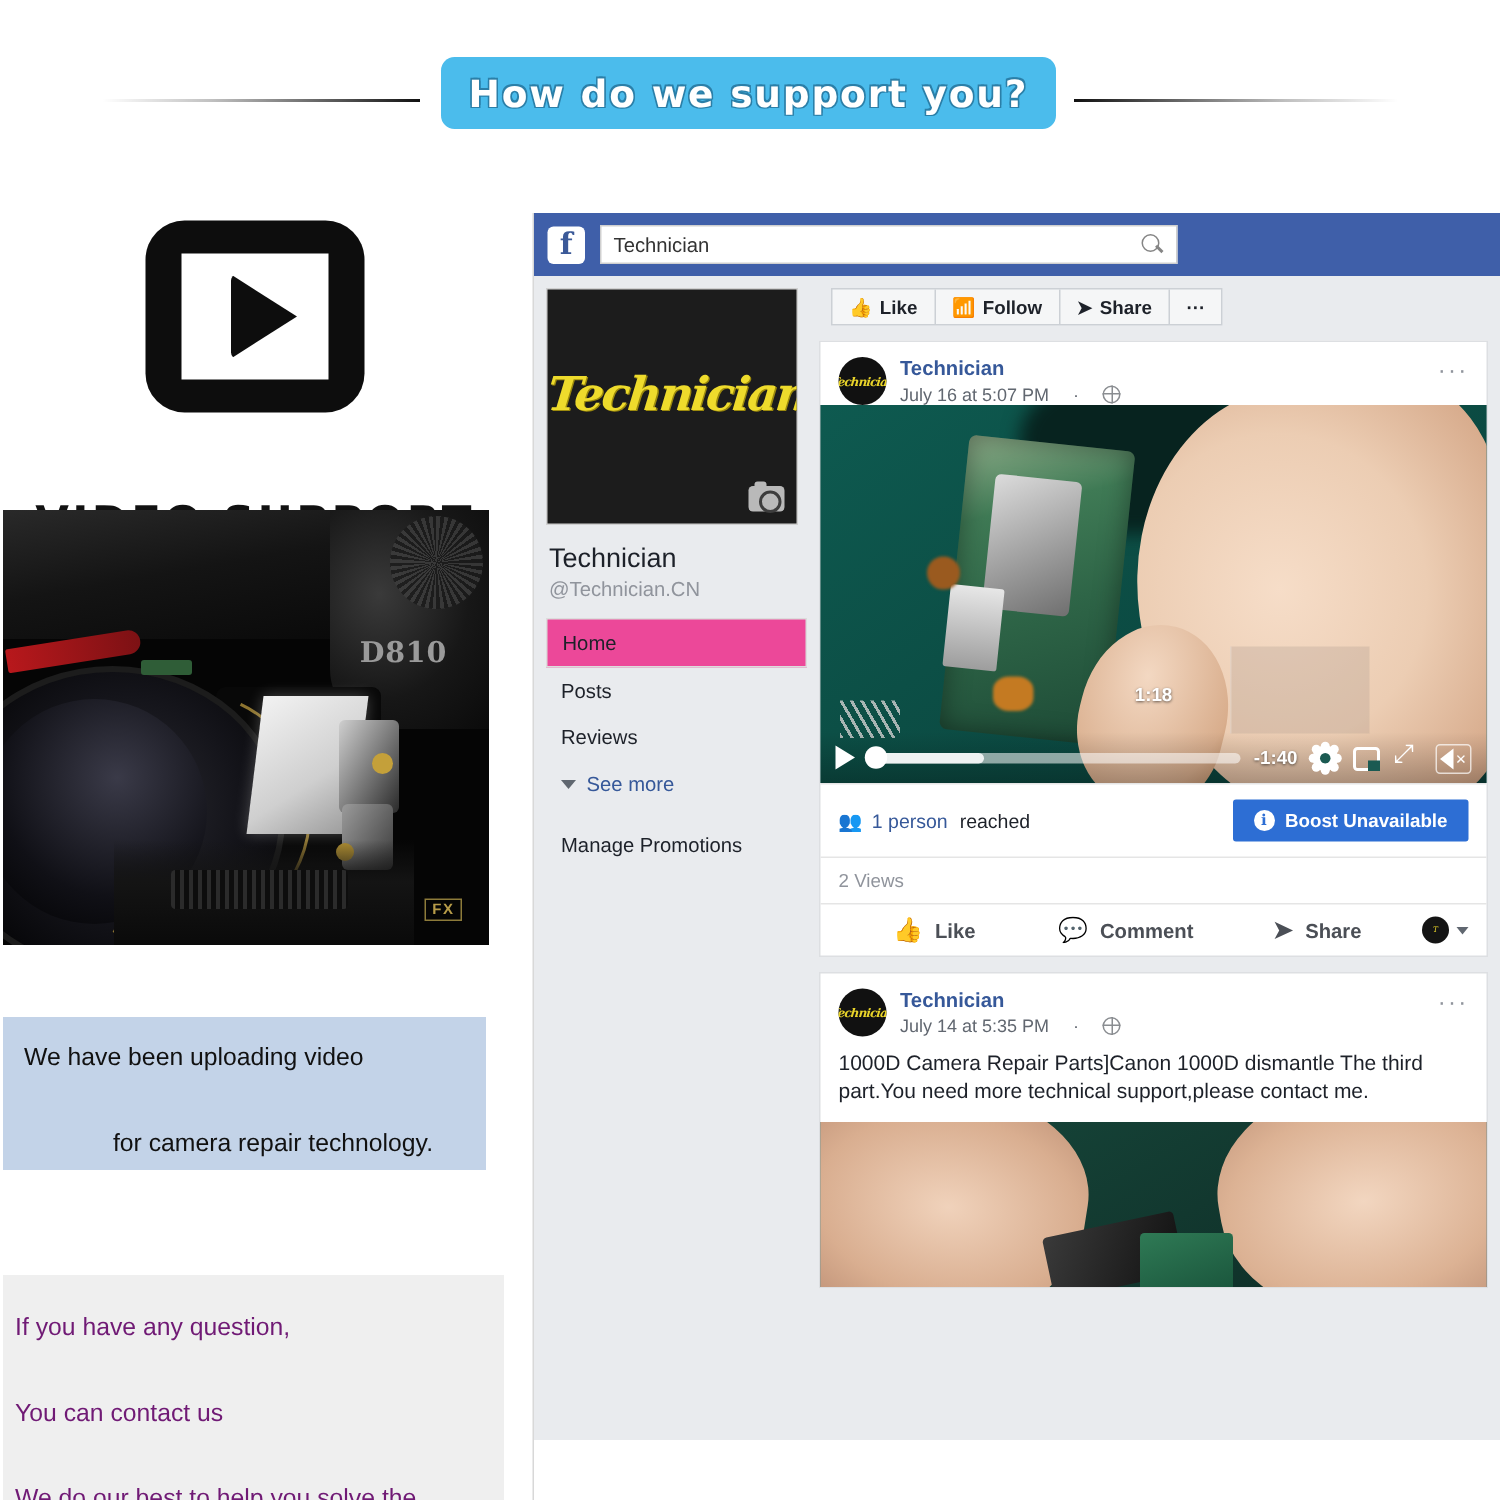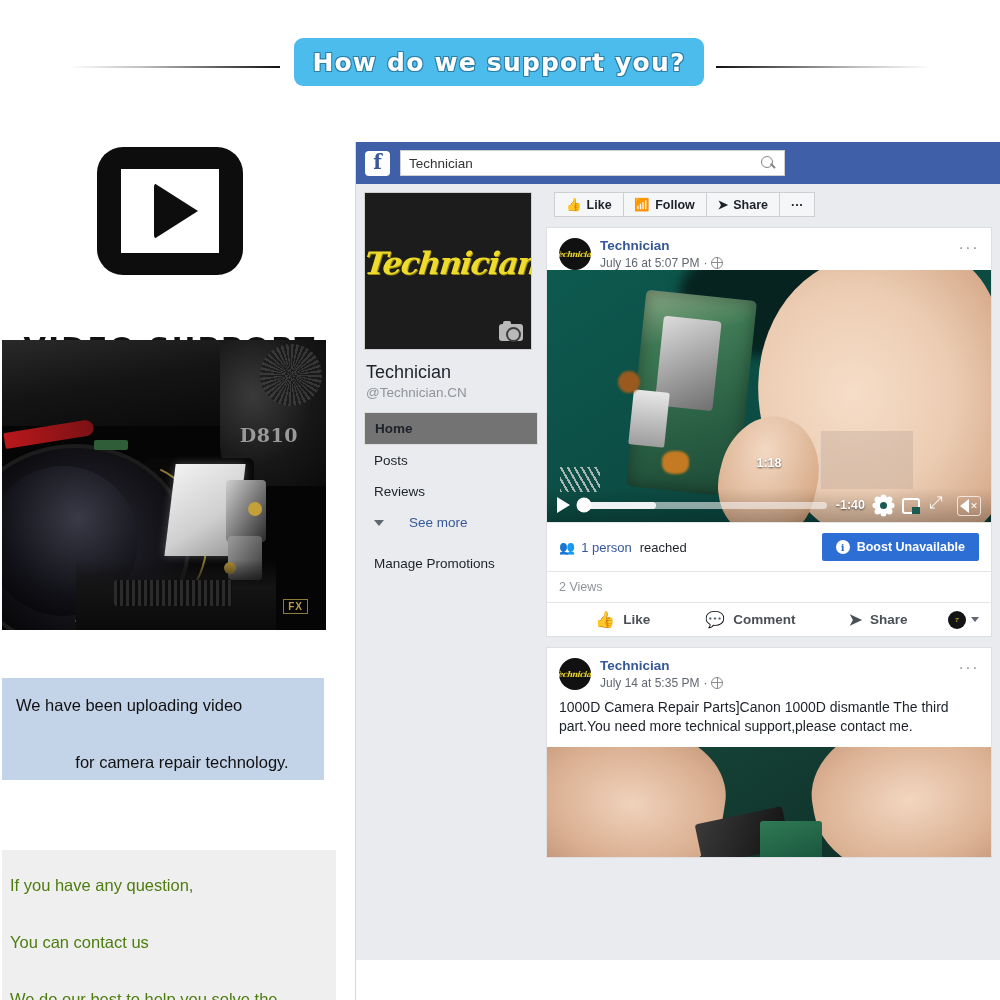--- a/index.html
+++ b/index.html
@@ -164,21 +164,21 @@
     padding:18px 14px 0 14px;
   }
   .blue-box .l1{ font-size:16.5px; color:#111; }
   .blue-box .l2{ font-size:16.5px; color:#111; margin-top:38px; text-align:center; padding-left:38px;}
 
   
   .gray-box{
     position:absolute; left:2px; top:725px; width:334px; height:275px;
     background:#efefef; padding:26px 8px 0 8px;
   }
-  .gray-box p{ font-size:16.5px; color:#4d7c0f; margin-bottom:38px; }
+  .gray-box p{ font-size:16.5px; color:#701a75; margin-bottom:38px; }
 
   
   .fb{
     position:absolute; left:355px; top:142px; width:645px; height:858px;
     background:#fff; overflow:hidden;
     border-left:1px solid #d8d8d8;
   }
   .fb-topbar{
     height:42px; background:#3f5fa9; display:flex; align-items:center; padding:0 0 0 9px;
     position:relative;
@@ -245,22 +245,22 @@
   .side-photo .camicon:after{
     content:""; position:absolute; left:4px; top:-3px; width:8px;height:4px;
     background:#b9b9b9; border-radius:2px 2px 0 0;
   }
   .side-name{ font-size:18px; color:#1d2129; margin:12px 0 2px 2px; }
   .side-handle{ font-size:13.5px; color:#90949c; margin-left:2px; }
   .side-nav{ margin-top:12px; }
   .side-item{
     font-size:13.5px; color:#1d2129; padding:8px 10px;
   }
-  .side-item.active{ background:#737373; font-weight:bold; border:1px solid #dcdcdc; }
-  .side-more{ font-size:13.5px; color:#365899; padding:8px 10px; display:flex; align-items:center; gap:25px;}
+  .side-item.active{ background:#ec4899; font-weight:normal; border:1px solid #dcdcdc; }
+  .side-more{ font-size:13.5px; color:#365899; padding:8px 10px; display:flex; align-items:center; gap:7px;}
   .caret{ width:0;height:0;border-left:5px solid transparent;border-right:5px solid transparent;border-top:6px solid #606770;}
   .side-manage{ font-size:13.5px; color:#1d2129; padding:18px 10px 0 10px; }
 
   
   .fb-main{ flex:1; background:#e9ebee; padding:0; }
   .fb-actionbar{
     background:#e9ebee; padding:8px 0 10px 8px;
     display:flex;
   }
   .act-group{ display:flex; border:1px solid #ccd0d5; background:#f5f6f7; height:25px; }
@@ -278,21 +278,21 @@
     width:32px;height:32px;border-radius:50%; background:#111; flex:none;
     display:flex;align-items:center;justify-content:center;
     overflow:hidden;
   }
   .avatar span{
     color:#e9d42a; font-size:8px; font-weight:bold; font-style:italic;
     font-family:"DejaVu Serif", serif; letter-spacing:-.6px; transform:skewX(-6deg);
   }
   .post-meta{ margin-left:9px; }
   .post-author{ font-size:13.5px; color:#365899; font-weight:bold; line-height:1.25;}
-  .post-time{ font-size:12px; color:#616770; display:flex; align-items:center; gap:4px; margin-top:1px;}
+  .post-time{ font-size:12px; color:#616770; display:flex; align-items:center; gap:16px; margin-top:1px;}
   .globe{
     width:12px;height:12px;border-radius:50%;border:1.3px solid #8a8d91; position:relative;
   }
   .globe:before{content:"";position:absolute;left:4.2px;top:-1.3px;width:1.3px;height:12px;background:#8a8d91;}
   .globe:after{content:"";position:absolute;left:-1.3px;top:4.2px;width:12px;height:1.3px;background:#8a8d91;}
   .post-dots{
     position:absolute; right:12px; top:12px; color:#90949c; font-size:16px; letter-spacing:1.5px;
     line-height:1;
   }
   .post-text{ font-size:14px; color:#1d2129; line-height:1.38; padding:8px 12px 10px 12px; }

